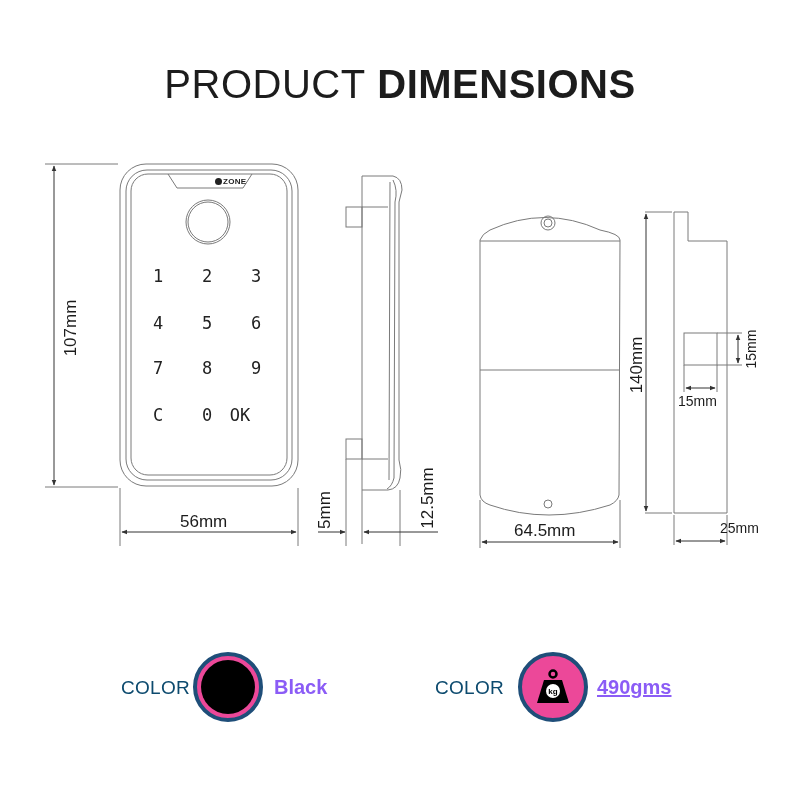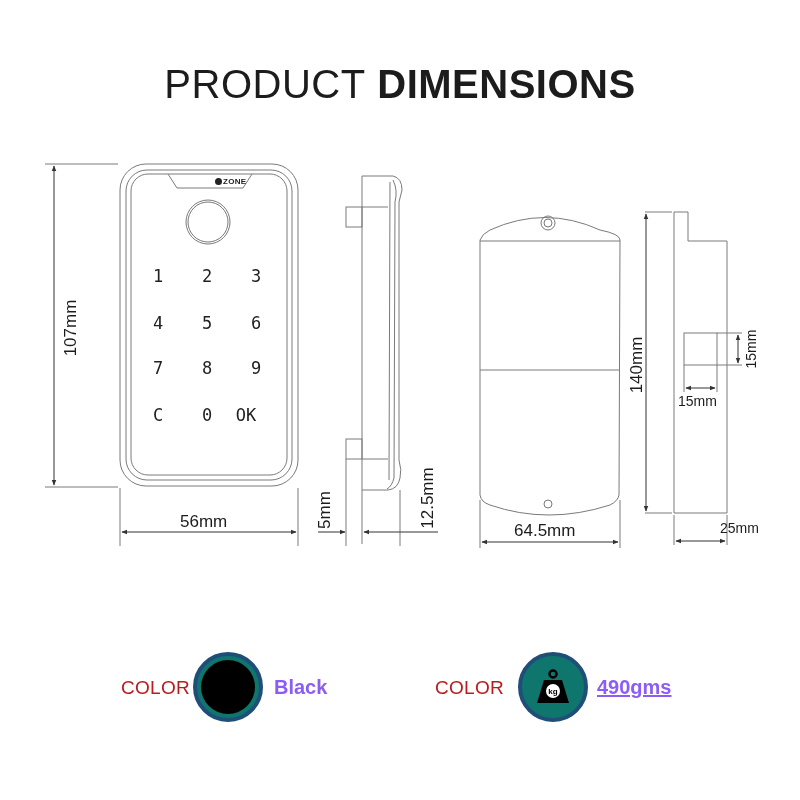--- a/index.html
+++ b/index.html
@@ -8,24 +8,24 @@
     .abs { position: absolute; }
     #title { left: 0; top: 60px; width: 800px; text-align: center; font-size: 40px;
              letter-spacing: 0.5px; color: #1c1c1c; line-height: 48px; }
     #title .light { font-weight: 300; }
     #title .bold { font-weight: 700; }
     svg.canvas { position: absolute; left: 0; top: 0; }
     .dim { font-size: 17px; color: #1c1c1c; white-space: nowrap; }
     .dim.sm { font-size: 14px; }
     .vert { transform: rotate(-90deg); transform-origin: center center; }
     .key { font-family: "DejaVu Sans Mono", monospace; font-size: 17px; color: #222; text-align: center; width: 40px; }
-    .footer-label { font-size: 19px; color: #b91c1c; font-weight: 300; letter-spacing: 0.3px; }
+    .footer-label { font-size: 19px; color: #0c4a6e; font-weight: 300; letter-spacing: 0.3px; }
     .footer-value { font-size: 20px; font-weight: 700; color: #8b5cf6; }
     .ring { width: 70px; height: 70px; border-radius: 50%; border: 4px solid #1f4e79; box-sizing: border-box;
-            display: flex; align-items: center; justify-content: center; background: #0f766e; }
+            display: flex; align-items: center; justify-content: center; background: #ec4899; }
     .swatch { width: 54px; height: 54px; border-radius: 50%; background: #000; }
     .brand { font-size: 8px; font-weight: 700; color: #222; letter-spacing: 0.3px; margin-left: 24px; }
   </style>
 </head>
 <body>
 
 <div id="title" class="abs">
   <span class="light">PRODUCT</span>
   <span class="bold">DIMENSIONS</span>
 </div>
@@ -122,21 +122,21 @@
   <div class="abs key" style="left:187px; top:266px;">2</div>
   <div class="abs key" style="left:236px; top:266px;">3</div>
   <div class="abs key" style="left:138px; top:313px;">4</div>
   <div class="abs key" style="left:187px; top:313px;">5</div>
   <div class="abs key" style="left:236px; top:313px;">6</div>
   <div class="abs key" style="left:138px; top:358px;">7</div>
   <div class="abs key" style="left:187px; top:358px;">8</div>
   <div class="abs key" style="left:236px; top:358px;">9</div>
   <div class="abs key" style="left:138px; top:405px;">C</div>
   <div class="abs key" style="left:187px; top:405px;">0</div>
-  <div class="abs key" style="left:226px; top:405px;">OK</div>
+  <div class="abs key" style="left:220px; top:405px;">OK</div>
 </div>
 
 <div class="abs dim vert" style="left:36px; top:318px; width:70px; text-align:center;">107mm</div>
 <div class="abs dim" style="left:180px; top:512px;">56mm</div>
 
 <div class="abs dim vert" style="left:305px; top:500px; width:40px; text-align:center;">5mm</div>
 <div class="abs dim vert" style="left:396px; top:488px; width:64px; text-align:center;">12.5mm</div>
 
 <div class="abs dim" style="left:514px; top:521px;text-align:right;">64.5mm</div>
 <div class="abs dim vert" style="left:602px; top:355px; width:70px; text-align:center;">140mm</div>

